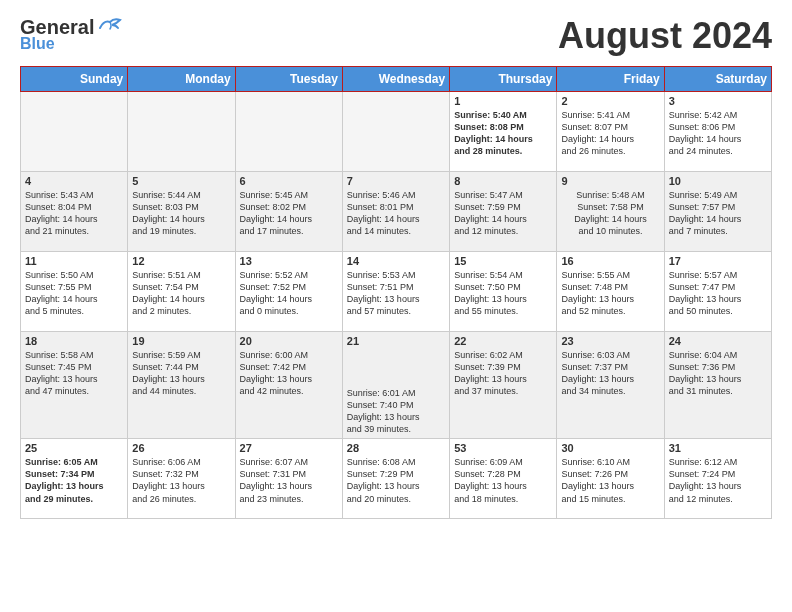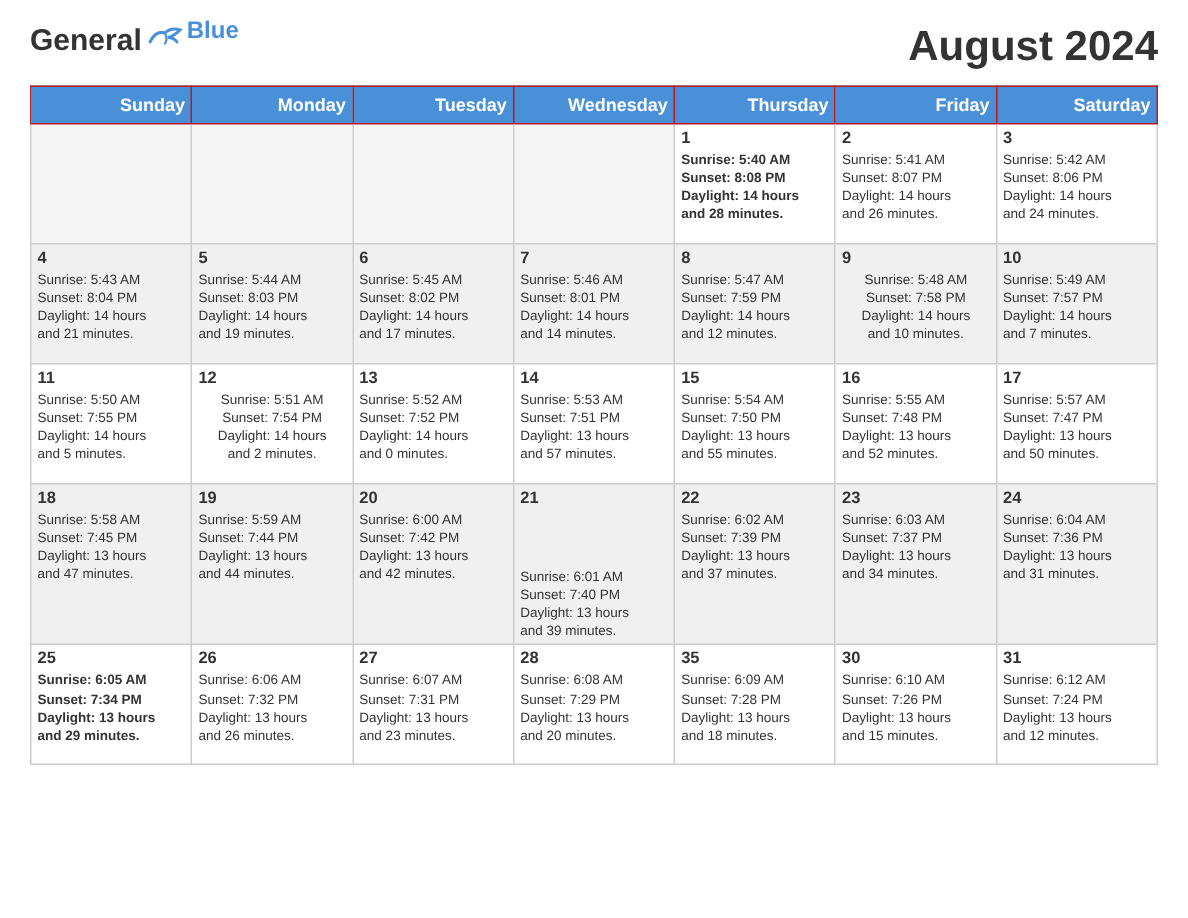--- a/index.html
+++ b/index.html
@@ -16,21 +16,21 @@
     .header {
       display: flex;
       justify-content: space-between;
       align-items: flex-start;
       margin-bottom: 10px;
     }
     .title-block {
       text-align: right;
     }
     .month-year {
-      font-size: 28px;
+      font-size: 36px;
       font-weight: bold;
       color: #333;
       line-height: 1.1;
     }
     .location {
       font-size: 14px;
       color: #555;
       margin-top: 2px;
     }
     .calendar {
@@ -77,21 +77,21 @@
       align-items: center;
       gap: 2px;
     }
   </style>
 </head>
 <body>
 
 <div class="container">
   <div class="header">
     <div class="logo-wrapper">
-      <div style="display:flex;align-items:flex-start;">
+      <div style="display:flex;flex-direction:column;align-items:flex-start;">
         <div style="display:flex;align-items:center;gap:0px;">
           <span style="font-size:20px;font-weight:bold;color:#333;">General</span>
           <svg width="28" height="18" viewBox="0 0 28 18" style="margin-left:2px;margin-top:-6px;">
             <path d="M4 12 Q8 4 14 6 Q18 2 24 4 Q20 8 16 9 Q20 9 22 12" fill="none" stroke="#4a90d9" stroke-width="2" stroke-linecap="round"></path>
             <path d="M14 6 Q16 10 14 13" fill="none" stroke="#4a90d9" stroke-width="1.5" stroke-linecap="round"></path>
           </svg>
         </div>
         <span style="font-size:16px;font-weight:bold;color:#4a90d9;margin-top:-4px;">Blue</span>
       </div>
     </div>
@@ -194,21 +194,21 @@
         <tr>
           <td>
             <div class="day-number">11</div>
             <div class="day-info" style="white-space: pre-line;">Sunrise: 5:50 AM
 Sunset: 7:55 PM
 Daylight: 14 hours
 and 5 minutes.</div>
           </td>
           <td>
             <div class="day-number">12</div>
-            <div class="day-info" style="white-space: pre-line; text-align: center;">Sunrise: 5:51 AM
+            <div class="day-info" style="white-space: pre-line;">Sunrise: 5:51 AM
 Sunset: 7:54 PM
 Daylight: 14 hours
 and 2 minutes.</div>
           </td>
           <td>
             <div class="day-number">13</div>
             <div class="day-info" style="white-space: pre-line;">Sunrise: 5:52 AM
 Sunset: 7:52 PM
 Daylight: 14 hours
 and 0 minutes.</div>
@@ -316,21 +316,21 @@
 and 23 minutes.</div>
           </td>
           <td>
             <div class="day-number">28</div>
             <div class="day-info" style="white-space: pre-line;">Sunrise: 6:08 AM
 Sunset: 7:29 PM
 Daylight: 13 hours
 and 20 minutes.</div>
           </td>
           <td>
-            <div class="day-number">35</div>
+            <div class="day-number">53</div>
             <div class="day-info" style="white-space: pre-line;">Sunrise: 6:09 AM
 Sunset: 7:28 PM
 Daylight: 13 hours
 and 18 minutes.</div>
           </td>
           <td>
             <div class="day-number">30</div>
             <div class="day-info" style="white-space: pre-line;">Sunrise: 6:10 AM
 Sunset: 7:26 PM
 Daylight: 13 hours

